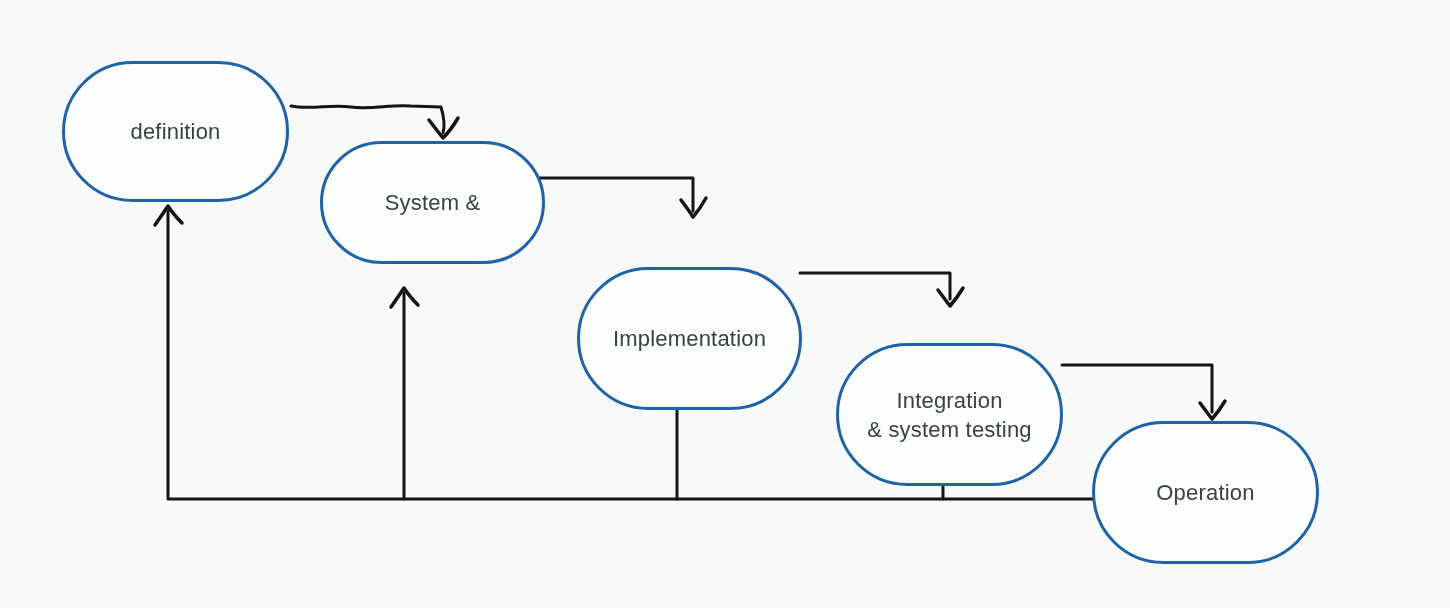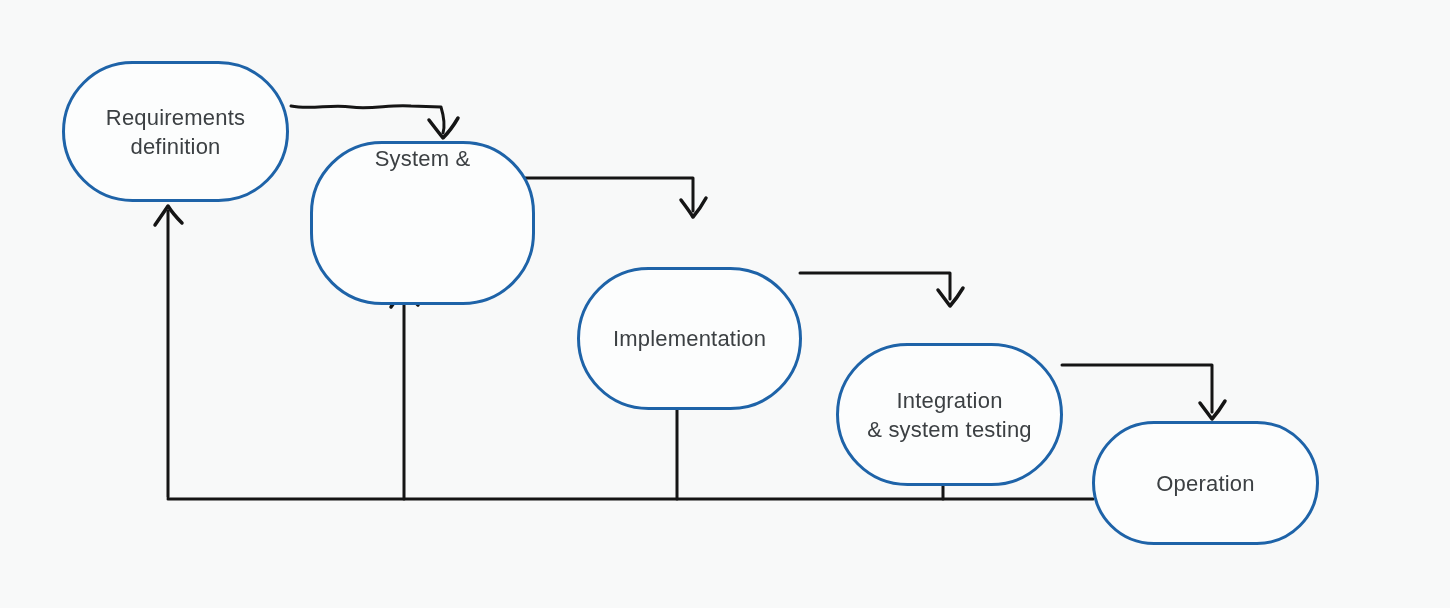--- a/index.html
+++ b/index.html
@@ -27,24 +27,24 @@
     border-radius:72px;
     background:var(--node-fill);
     display:flex;flex-direction:column;
     align-items:center;justify-content:center;
     color:var(--text);
     font-size:22px;line-height:29px;
     text-align:center;
     letter-spacing:0.2px;
   }
   .n1{left:62px;top:61px;width:227px;height:141px;}
-  .n2{left:310px;top:141px;width:225px;height:164px;justify-content:space-between;}
+  .n2{left:320px;top:141px;width:225px;height:123px;}
   .n3{left:577px;top:219px;width:225px;height:143px;margin-top:48px;}
   .n4{left:836px;top:307px;width:227px;height:143px;margin-top:36px;}
-  .n5{left:1092px;top:421px;width:227px;height:124px;gap:44px;}
+  .n5{left:1092px;top:421px;width:227px;height:143px;gap:44px;}
 </style>
 </head>
 <body>
 
 <div class="canvas">
 
   <svg class="edge-layer" viewBox="0 0 1450 608" xmlns="http://www.w3.org/2000/svg">
 
     <g>
       <path class="edge" d="M291,106 C311,110 331,104 351,107 C371,110 391,104 411,106 L441,107 C444,117 445,126 443,133"></path>
@@ -77,21 +77,20 @@
 
       <path class="edge" d="M677,499 L677,371"></path>
       <path class="edge-head" d="M664,385 Q673,372 677,366 Q682,374 691,383"></path>
 
       <path class="edge" d="M943,499 L943,459"></path>
       <path class="edge-head" d="M930,472 Q939,459 943,453 Q948,461 957,471"></path>
     </g>
   </svg>
 
   <div class="node n1">
-    <span>Requirements</span>
     <span>definition</span>
   </div>
 
   <div class="node n2">
     <span>System &amp;</span>
   </div>
 
   <div class="node n3">
     <span>Implementation</span>
   </div>

